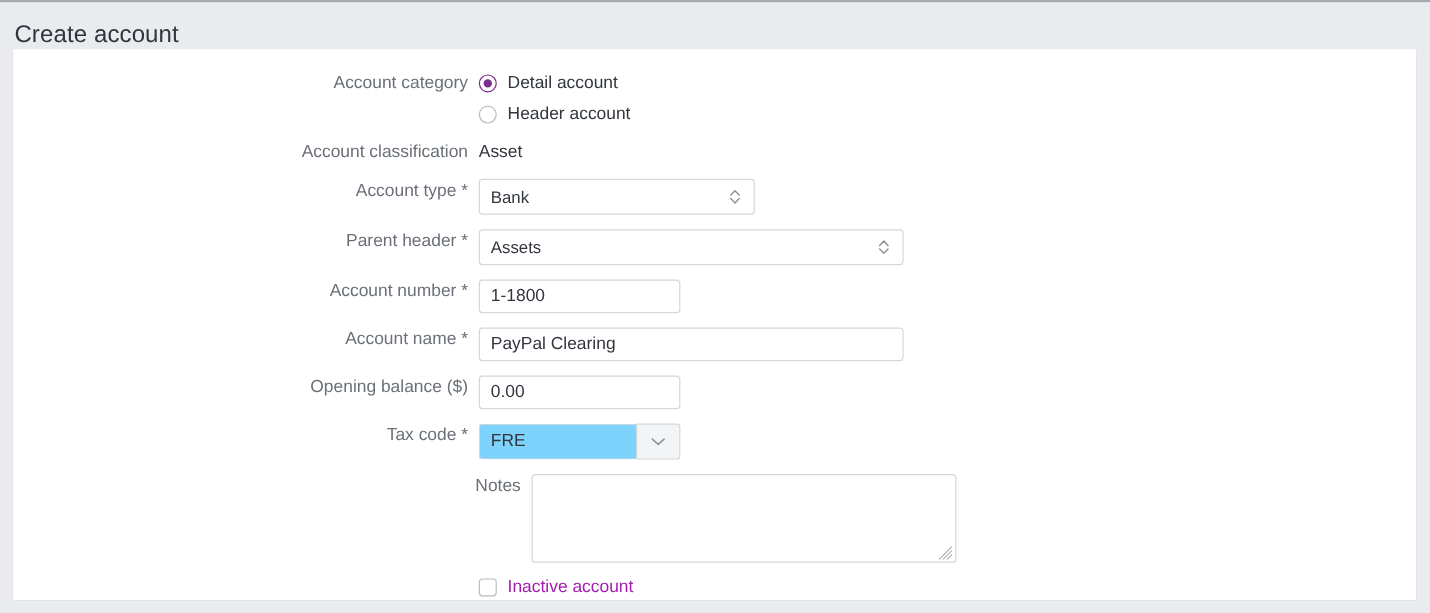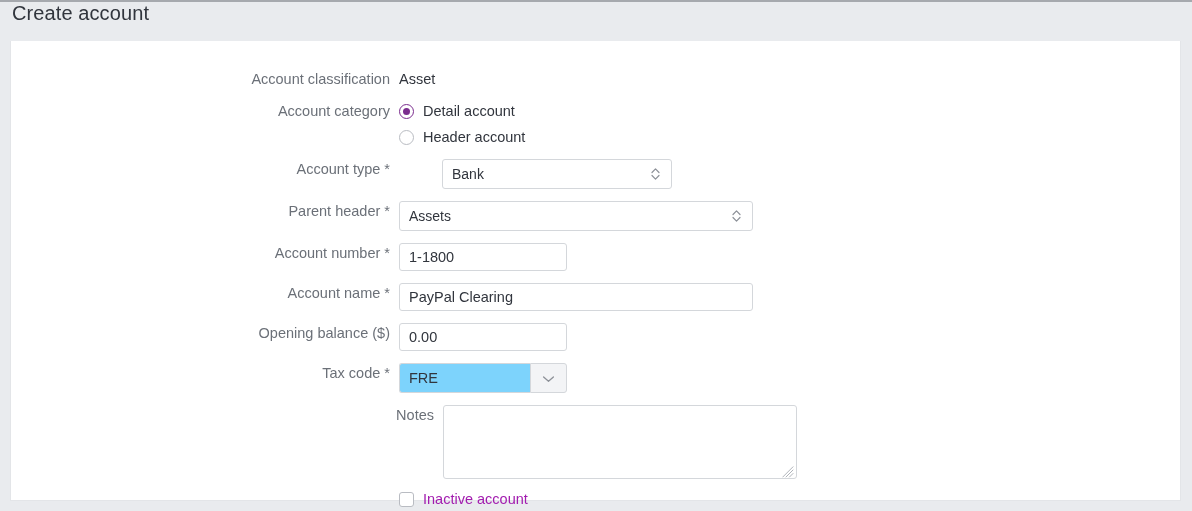--- a/index.html
+++ b/index.html
@@ -31,21 +31,21 @@
     background: #a6a9ae;
   }
 
   .page-header {
     position: absolute;
     top: 2px; left: 0;
     width: 1192px;
     height: 39px;
     background: #e9ebee;
     display: flex;
-    align-items: flex-start;
+    align-items: flex-end;
   }
   .page-title {
     margin-left: 12px;
     font-size: 20px;
     color: #31353d;
     font-weight: normal;
     letter-spacing: 0.1px;
     white-space: nowrap;
   }
 
@@ -247,42 +247,42 @@
 
   <div class="top-rule"></div>
 
   <div class="page-header">
     <div class="page-title">Create account</div>
   </div>
 
   <div class="card">
     <div class="form" style="padding-top:18px;">
 
-      <div class="row" style="margin-top:10px;">
-        <div class="label">Account classification</div>
-        <div class="field">
-          <span class="static-value">Asset</span>
-        </div>
-      </div>
-
       <div class="row">
         <div class="label">Account category</div>
         <div class="field">
           <div class="radio-line">
             <span class="radio checked"></span>
             <span class="radio-label">Detail account</span>
           </div>
           <div class="radio-line">
             <span class="radio"></span>
             <span class="radio-label">Header account</span>
           </div>
         </div>
       </div>
 
-      <div class="row" style="margin-top:8px;gap:43px;">
+      <div class="row" style="margin-top:10px;">
+        <div class="label">Account classification</div>
+        <div class="field">
+          <span class="static-value">Asset</span>
+        </div>
+      </div>
+
+      <div class="row" style="margin-top:8px;">
         <div class="label"><span>Account type</span> <span class="req">*</span></div>
         <div class="field">
           <div class="select w-accounttype">
             <span>Bank</span>
             <span class="stepper">
               <svg width="11" height="15" viewBox="0 0 11 15">
                 <path d="M2 6 L5.5 2.4 L9 6" fill="none" stroke="#8d9198" stroke-width="1.2" stroke-linecap="round" stroke-linejoin="round"></path>
                 <path d="M2 9 L5.5 12.6 L9 9" fill="none" stroke="#8d9198" stroke-width="1.2" stroke-linecap="round" stroke-linejoin="round"></path>
               </svg>
             </span>

